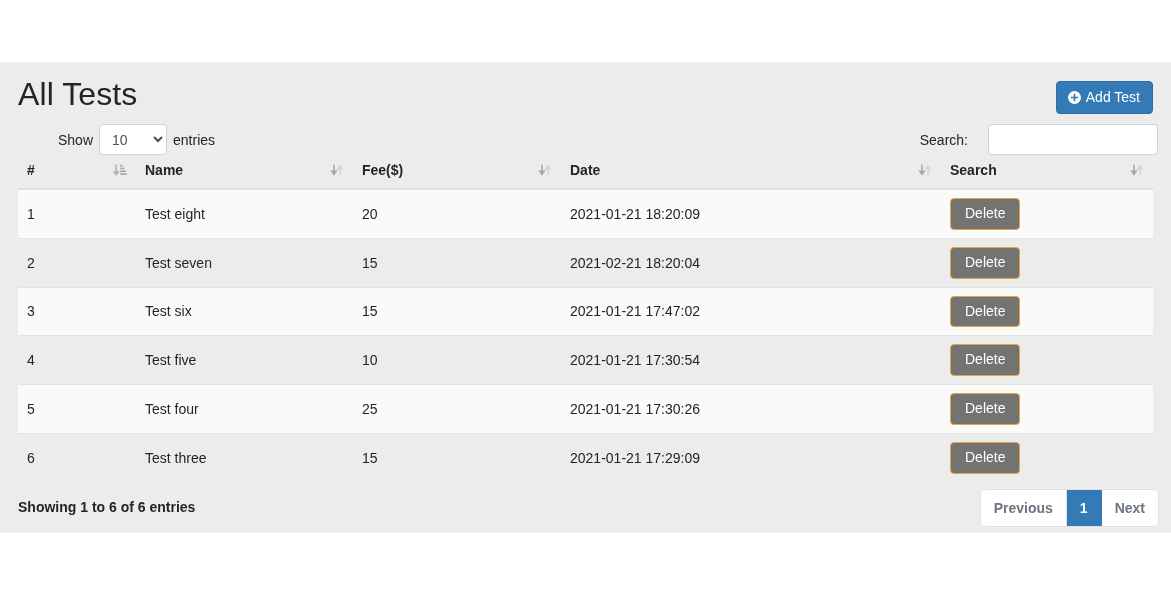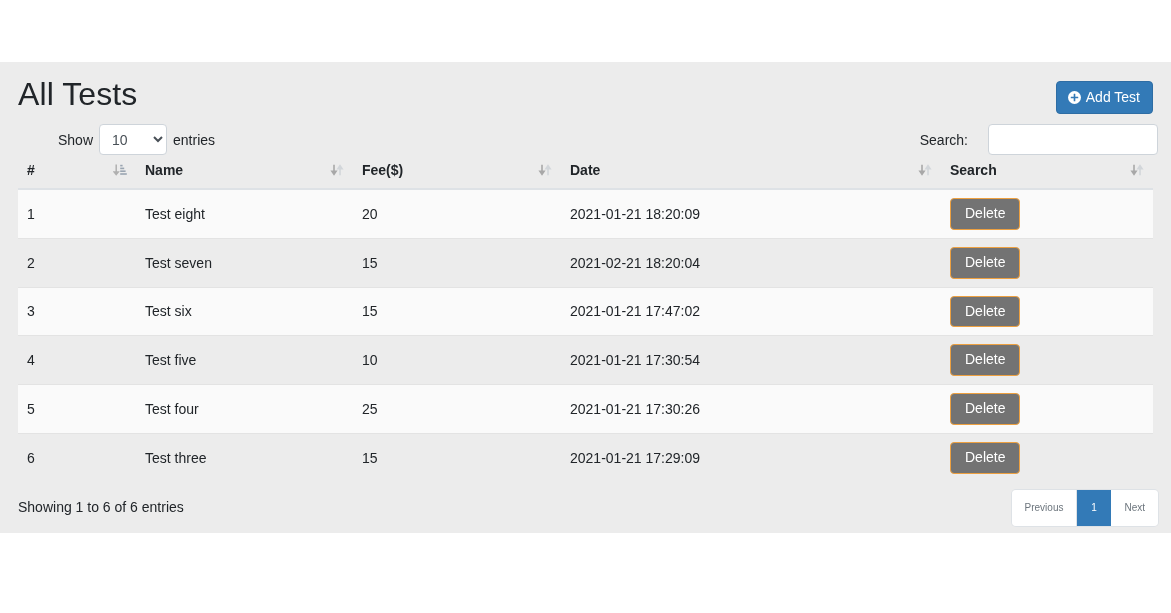--- a/index.html
+++ b/index.html
@@ -205,20 +205,21 @@
     border-radius: 4px;
     cursor: pointer;
   }
 
   
   .card-footer {
     position: relative;
     height: 54px;
     padding: 0 12px;
     box-sizing: border-box;
+    font-weight: bold;
   }
   .info-text {
     position: absolute;
     left: 18px;
     top: 17px;
     font-size: 14px;
     color: #212529;
   }
   .pagination {
     position: absolute;
@@ -229,21 +230,21 @@
     overflow: hidden;
     box-shadow: 0 0 0 1px #dee2e6;
   }
   .page-link {
     display: inline-flex;
     align-items: center;
     justify-content: center;
     min-width: 34px;
     height: 36px;
     padding: 0 13px;
-    font-size: 10px;
+    font-size: 14px;
     color: #6c757d;
     background: #ffffff;
     border-right: 1px solid #dee2e6;
     cursor: pointer;
     box-sizing: border-box;
     white-space: nowrap;
   }
   .page-link:last-child { border-right: none; }
   .page-link.active {
     background: #337ab7;

